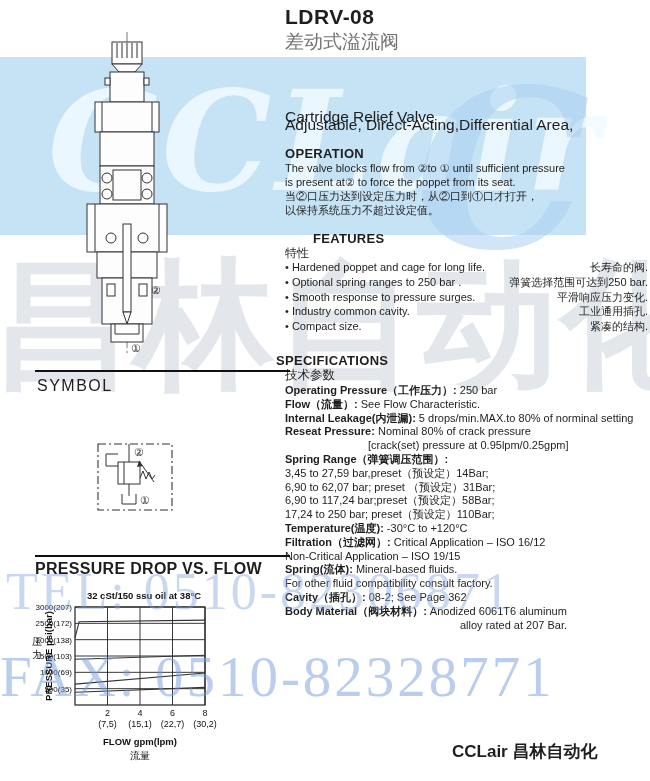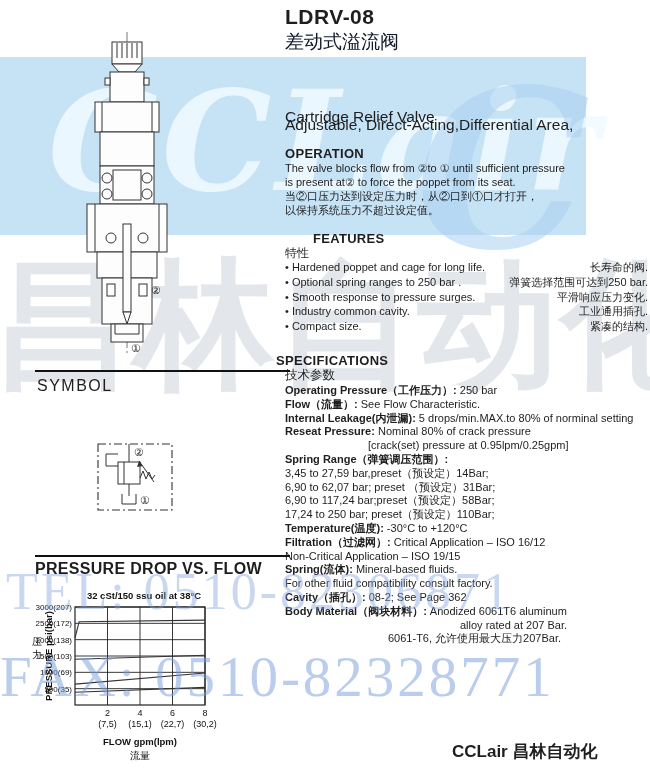--- a/index.html
+++ b/index.html
@@ -15,21 +15,21 @@
   #wm-cn{left:-8px;top:232px;font-size:140px;font-weight:bold;letter-spacing:2px;
          color:rgba(200,208,216,0.50);z-index:0;}
   #wm-tel{left:6px;top:562px;font-family:"Liberation Serif",serif;font-size:52px;letter-spacing:3px;
           color:rgba(128,160,222,0.42);z-index:3;}
   #wm-fax{left:0px;top:644px;font-family:"Liberation Serif",serif;font-size:57px;letter-spacing:3px;
           color:rgba(120,155,220,0.50);z-index:3;}
   
   .c{position:absolute;z-index:1;}
   .rule{position:absolute;z-index:1;background:#111;height:2px;width:255px;left:35px;}
   #model{left:285px;top:5px;font-size:21px;font-weight:bold;letter-spacing:0.5px;}
-  #title-zh{left:285px;top:29px;font-size:19px;color:#0f172a;}
+  #title-zh{left:285px;top:29px;font-size:19px;color:#737373;}
   #sub1{left:285px;top:81px;font-size:15.5px;margin-top:35px;}
   #sub2{left:285px;top:108px;font-size:15.5px;}
   .h1{font-size:13px;font-weight:bold;letter-spacing:0.3px;}
   #op-h{left:285px;top:146px;}
   #op-lines{left:285px;top:161px;font-size:11px;line-height:14px;width:362px;}
   #feat-h{left:285px;top:231px;margin-left:28px;}
   #feat-zh{left:285px;top:245px;font-size:12px;}
   #features-list{left:285px;top:260px;width:363px;font-size:11px;line-height:14.8px;}
   .feat-row{display:flex;justify-content:space-between;}
   .feat-zh{text-align:center;}
@@ -158,21 +158,20 @@
       <div class="spec-line"><span class="spec-t">6,90 to 117,24 bar;preset（预设定）58Bar;</span></div>
       <div class="spec-line"><span class="spec-t">17,24 to 250 bar; preset（预设定）110Bar;</span></div>
       <div class="spec-line"><span class="spec-b">Temperature(温度):</span><span class="spec-t"> -30°C to +120°C</span></div>
       <div class="spec-line"><span class="spec-b">Filtration（过滤网）:</span><span class="spec-t"> Critical Application – ISO 16/12</span></div>
       <div class="spec-line"><span class="spec-t">Non-Critical Application – ISO 19/15</span></div>
       <div class="spec-line"><span class="spec-b">Spring(流体):</span><span class="spec-t"> Mineral-based fluids.</span></div>
       <div class="spec-line"><span class="spec-t">For other fluid compatibility consult factory.</span></div>
       <div class="spec-line"><span class="spec-b">Cavity（插孔）:</span><span class="spec-t"> 08-2; See Page 362</span></div>
       <div class="spec-line"><span class="spec-b">Body Material（阀块材料）:</span><span class="spec-t"> Anodized 6061T6 aluminum</span></div>
       <div class="spec-line" style="padding-left: 175px;"><span class="spec-t">alloy rated at 207 Bar.</span></div>
-      <div class="spec-line" style="padding-left: 103px;"><span class="spec-t">6061-T6, 允许使用最大压力207Bar.</span></div>
     </div>
 
   <div class="rule" style="top:370px;"></div>
   <div id="symbol-h" class="c">SYMBOL</div>
 
   <svg id="symbol-svg" style="left:90px;top:436px;" width="95" height="88" viewBox="0 0 95 88">
     <rect class="dd" x="8" y="8" width="74" height="66"></rect>
     <line class="ln" x1="39" y1="8" x2="39" y2="26"></line>
     <rect class="ln" x="28" y="26" width="22" height="22"></rect>
     <line class="ln" x1="34" y1="26" x2="34" y2="48"></line>

